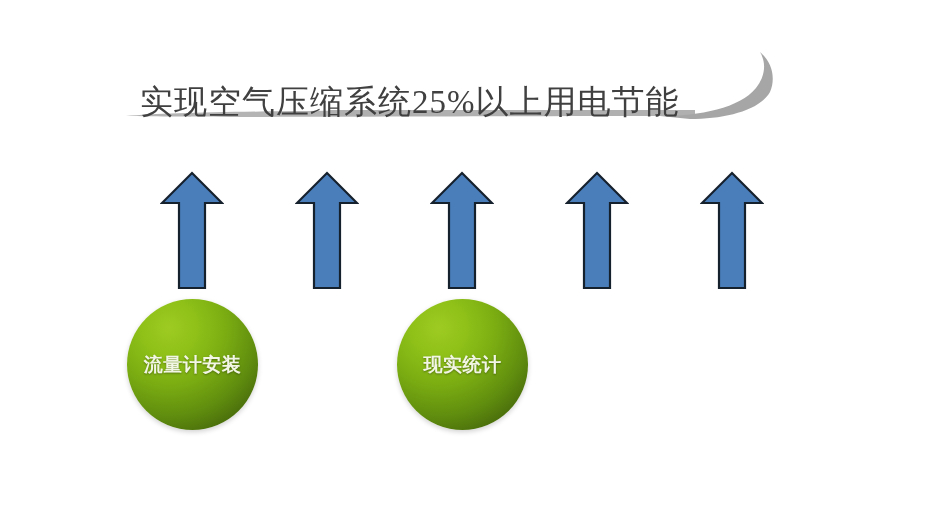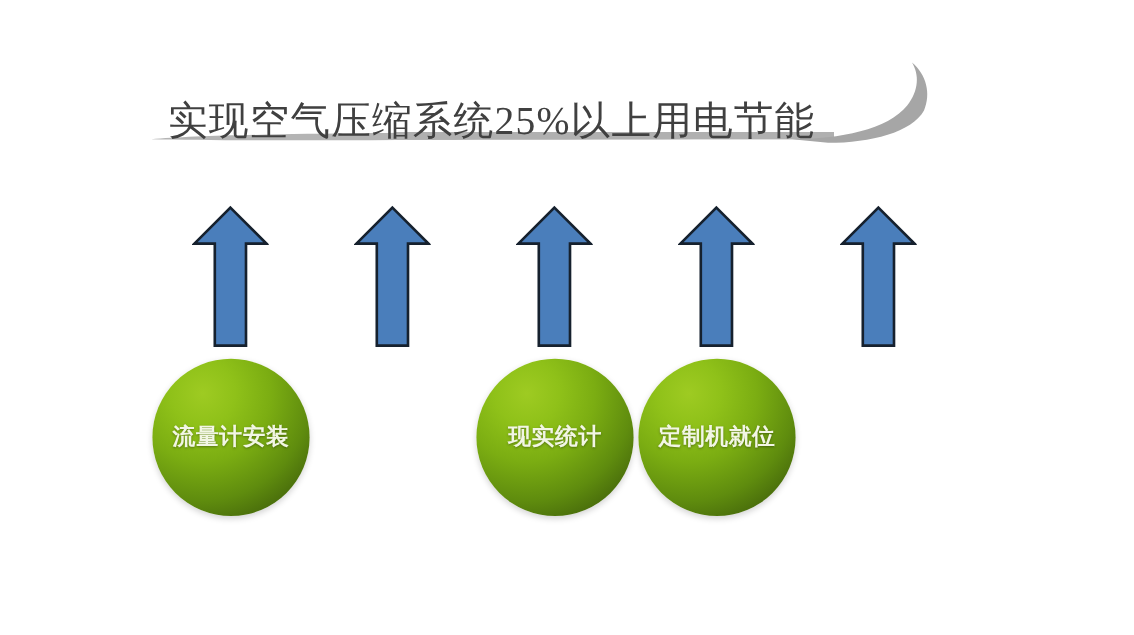--- a/index.html
+++ b/index.html
@@ -153,20 +153,15 @@
     </div>
   </div>
 
 
   <div class="node" style="left:397px">
     <div class="node-label">
       <span>现实统计</span>
     </div>
   </div>
 
-  <div class="node" style="left:532px">
-    <div class="node-label">
-      <span>定制机就位</span>
-    </div>
-  </div>
 
 
 </div>
 
 </body></html>

